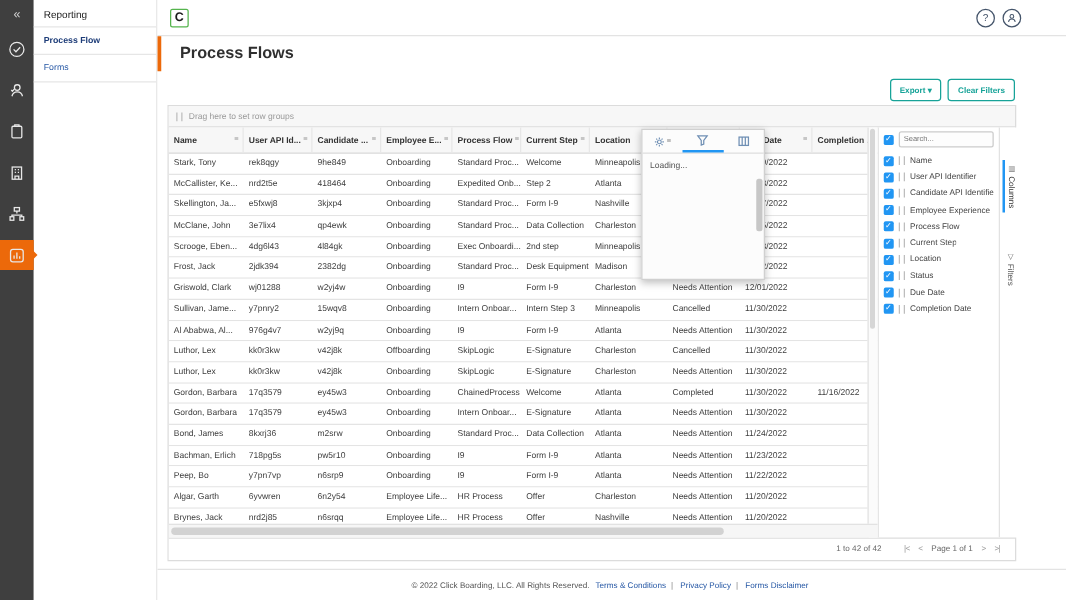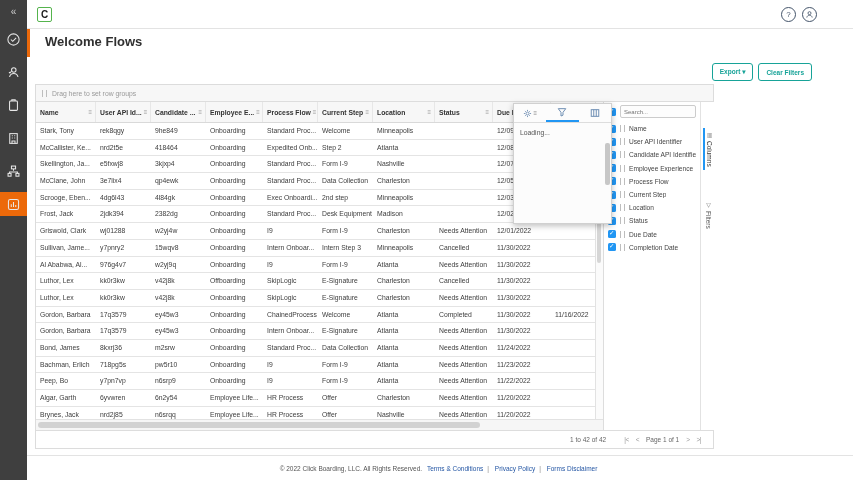--- a/index.html
+++ b/index.html
@@ -140,36 +140,41 @@
         </svg>
     </div>
     <div class="rail-item active">
       <svg width="15" height="15" viewBox="0 0 16 16">
           <rect x="2.6" y="2.6" width="10.8" height="10.8" rx="2"></rect>
           <path d="M5.6 10.6V7.8M8 10.6V5.4M10.4 10.6V8.6"></path>
         </svg>
     </div>
   </div>
 
+  <div class="nav">
+    <div class="nav-title">Reporting</div>
+    <div class="nav-item active">Process Flow</div>
+    <div class="nav-item">Forms</div>
+  </div>
 
   <div class="main">
     <div class="topbar">
       <div class="logo">C</div>
       <div class="top-icons">
         <div class="circle-icon">?</div>
         <div class="circle-icon">
           <svg width="9" height="9" viewBox="0 0 12 12" fill="none" stroke="#44546a" stroke-width="1.1">
               <circle cx="6" cy="4.2" r="2"></circle>
               <path d="M2.4 10c.5-2.2 2-3 3.6-3s3.1.8 3.6 3"></path>
             </svg>
         </div>
       </div>
     </div>
     <div class="accent-bar"></div>
-    <div class="page-title">Welcome Flows</div>
+    <div class="page-title">Process Flows</div>
 
     <div class="btn-row">
       <button class="btn"><span>Export</span> <span>▾</span></button>
       <button class="btn">Clear Filters</button>
     </div>
 
     <div class="grid">
       <div class="group-panel">
         <span class="grip"></span>
         <span>Drag here to set row groups</span>

